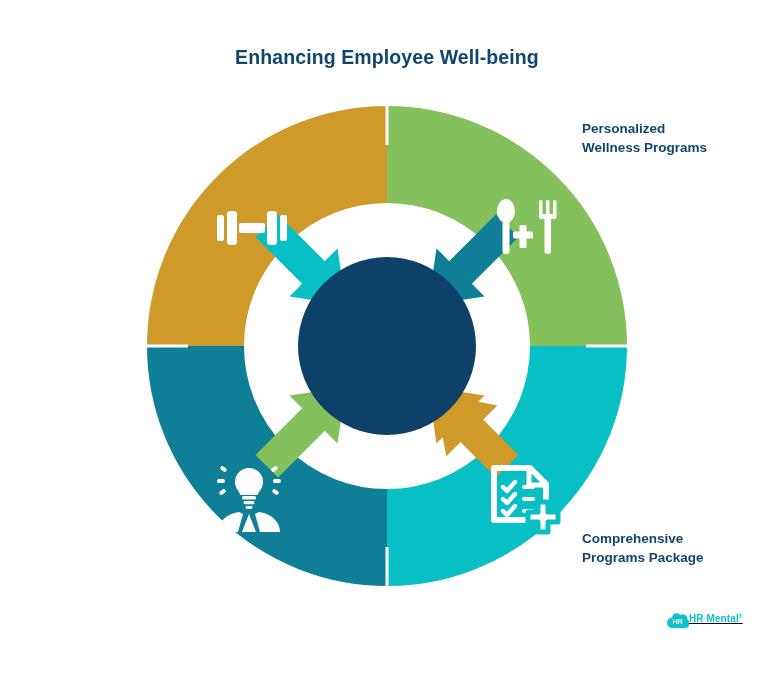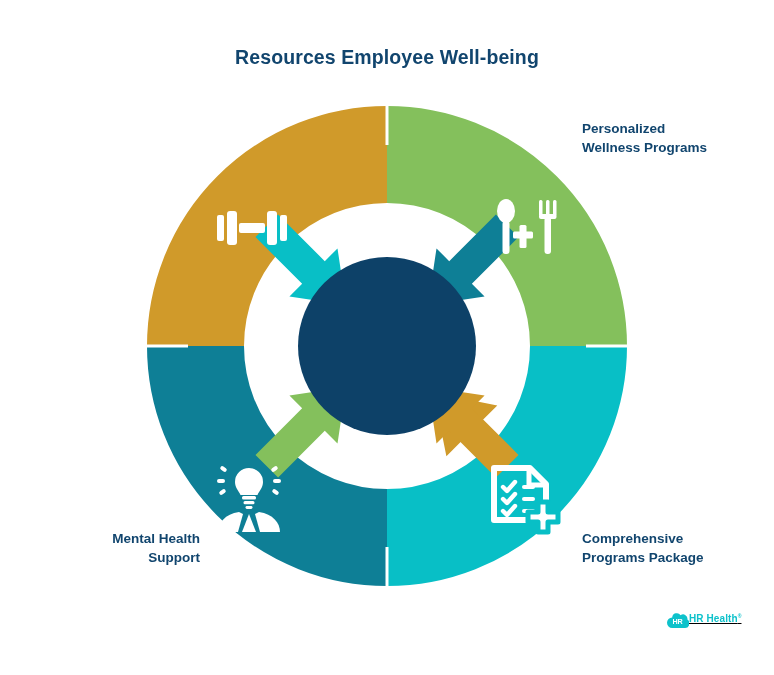--- a/index.html
+++ b/index.html
@@ -96,21 +96,21 @@
   .logo-reg {
     font-size: 5px;
     vertical-align: super;
   }
 </style>
 </head>
 <body>
 
 <div id="infographic">
 
-  <div class="page-title">Resources Employee Well-being</div>
+  <div class="page-title">Enhancing Employee Well-being</div>
 
   <svg id="wheel" width="774" height="675" viewBox="0 0 774 675" aria-hidden="true">
     <defs>
 
       <clipPath id="clip-tl">
         <rect x="0" y="0" width="387" height="346"></rect>
       </clipPath>
       <clipPath id="clip-tr">
         <rect x="387" y="0" width="387" height="346"></rect>
       </clipPath>
@@ -228,27 +228,25 @@
       <rect x="0" y="-1" width="13" height="4" rx="2" fill="#ffffff"></rect>
       <path d="M -19 13 l 4 4 l 8 -9" fill="none" stroke="#ffffff" stroke-width="4.4" stroke-linecap="round" stroke-linejoin="round"></path>
       <rect x="0" y="11" width="13" height="4" rx="2" fill="#ffffff"></rect>
 
       <path d="M 16 4 L 26 4 L 26 14 L 36 14 L 36 24 L 26 24 L 26 34 L 16 34 L 16 24 L 6 24 L 6 14 L 16 14 Z" fill="#ffffff" stroke="#08bfc6" stroke-width="5" stroke-linejoin="round"></path>
     </g>
   </svg>
 
   <div class="quad-label lbl-tr">Personalized
 Wellness Programs</div>
-  <div class="quad-label lbl-bl">Mental Health
-Support</div>
   <div class="quad-label lbl-br">Comprehensive
 Programs Package</div>
 
 
   <div class="logo">
     <svg width="22" height="16" viewBox="0 0 22 16">
       <path d="M5.2 15 A5.2 5.2 0 0 1 5.2 4.6 A4.6 4.6 0 0 1 13.6 2.2 A4.4 4.4 0 0 1 20.4 6.6 A4.6 4.6 0 0 1 17.2 15 Z" fill="#0ec2cb"></path>
       <text x="10.6" y="11.4" font-family="&quot;Liberation Sans&quot;, sans-serif" font-size="7.2" font-weight="bold" fill="#ffffff" text-anchor="middle">HR</text>
     </svg>
-    <span class="logo-text"><span>HR Health</span><span class="logo-reg">®</span></span>
+    <span class="logo-text"><span>HR Mental</span><span class="logo-reg">®</span></span>
   </div>
 
 </div>
 
 </body></html>

